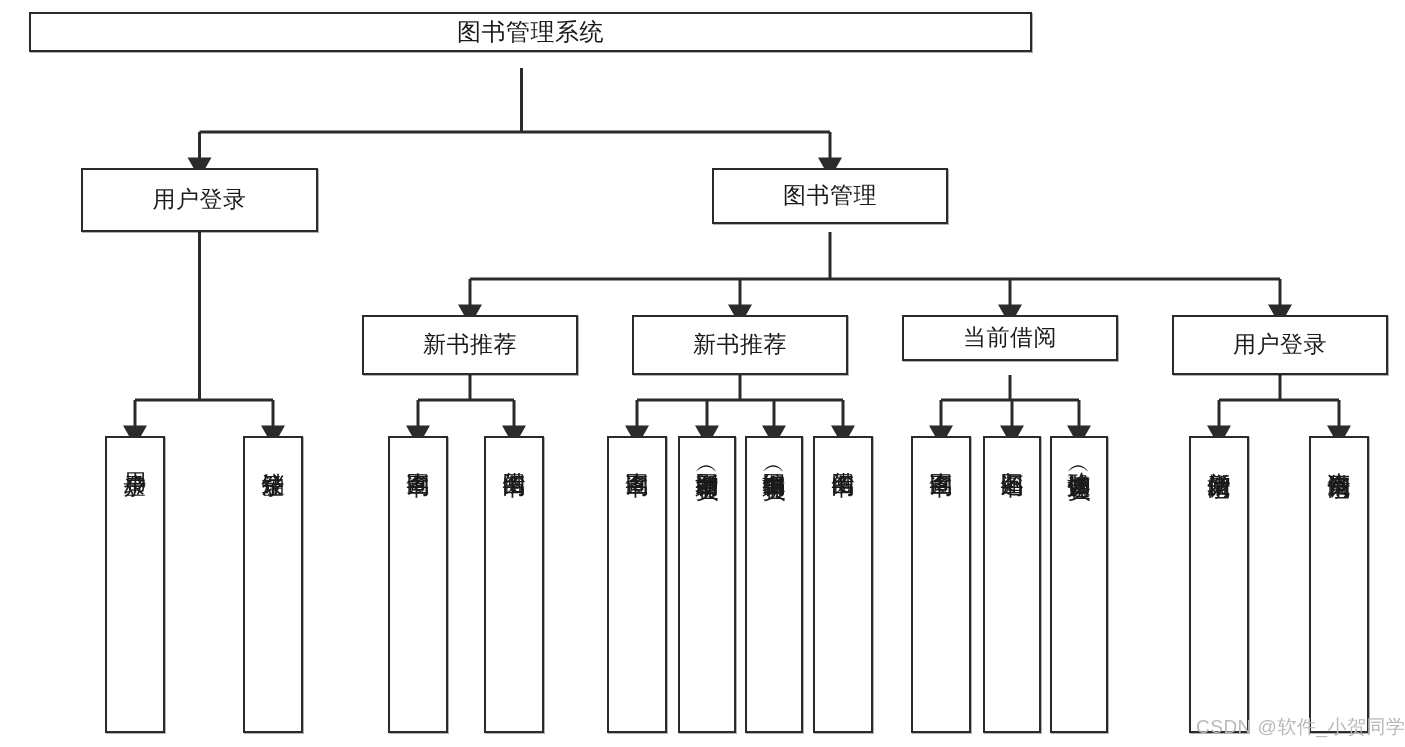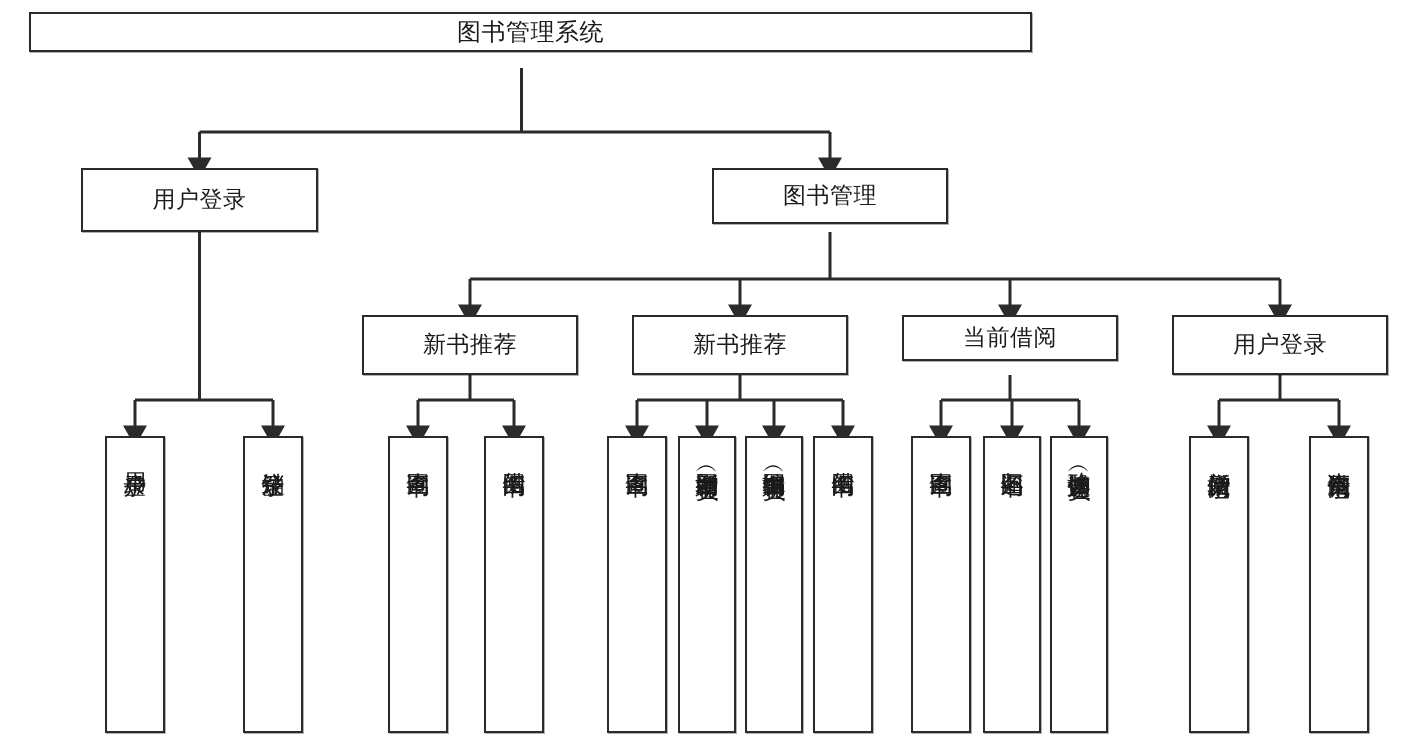--- a/index.html
+++ b/index.html
@@ -173,13 +173,14 @@
         <span class="node-label">确认归还（管理员）</span>
       </div>
       <div class="node vertical" style="left: 1189px; top: 436px; width: 60px; height: 297px;">
         <span class="node-label">新增借阅记录</span>
       </div>
       <div class="node vertical" style="left: 1309px; top: 436px; width: 60px; height: 297px;">
         <span class="node-label">查询借阅记录</span>
       </div>
     </div>
 
+  <div class="watermark" style="left: 1196px; top: 714px;">CSDN @软件_小贺同学</div>
 </div>
 
 </body></html>

